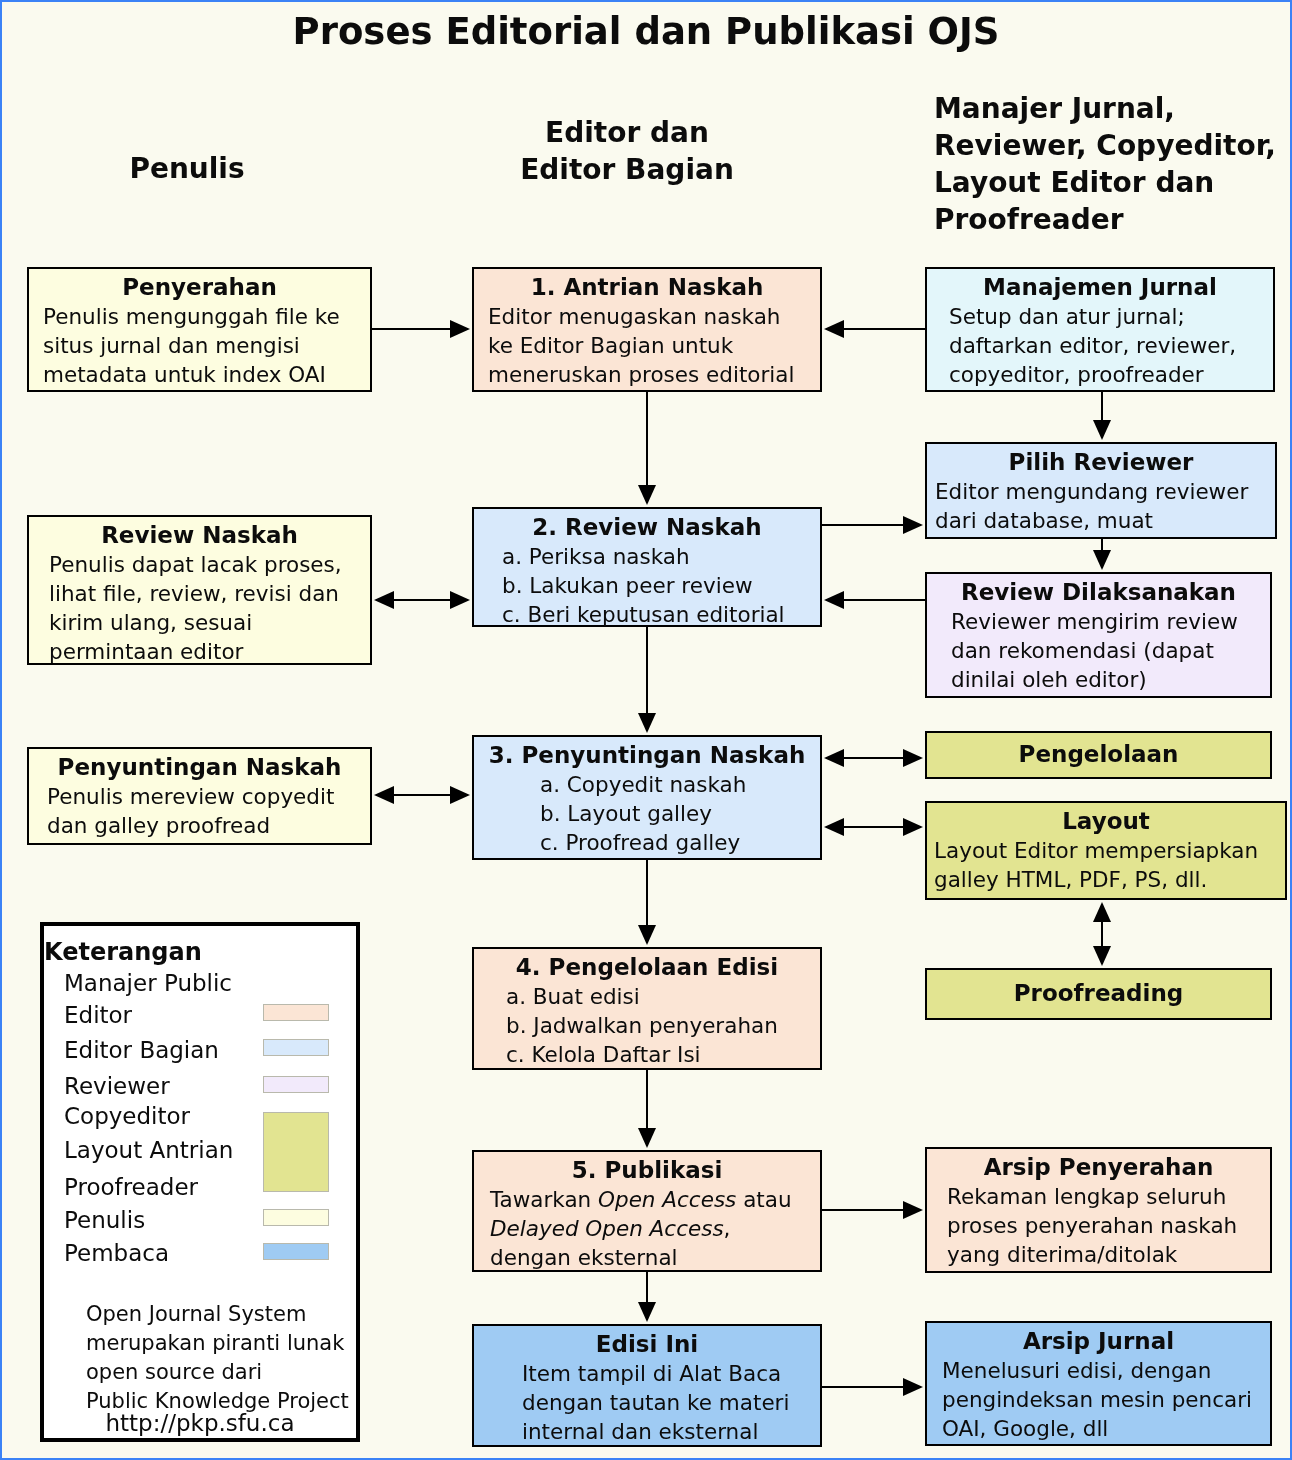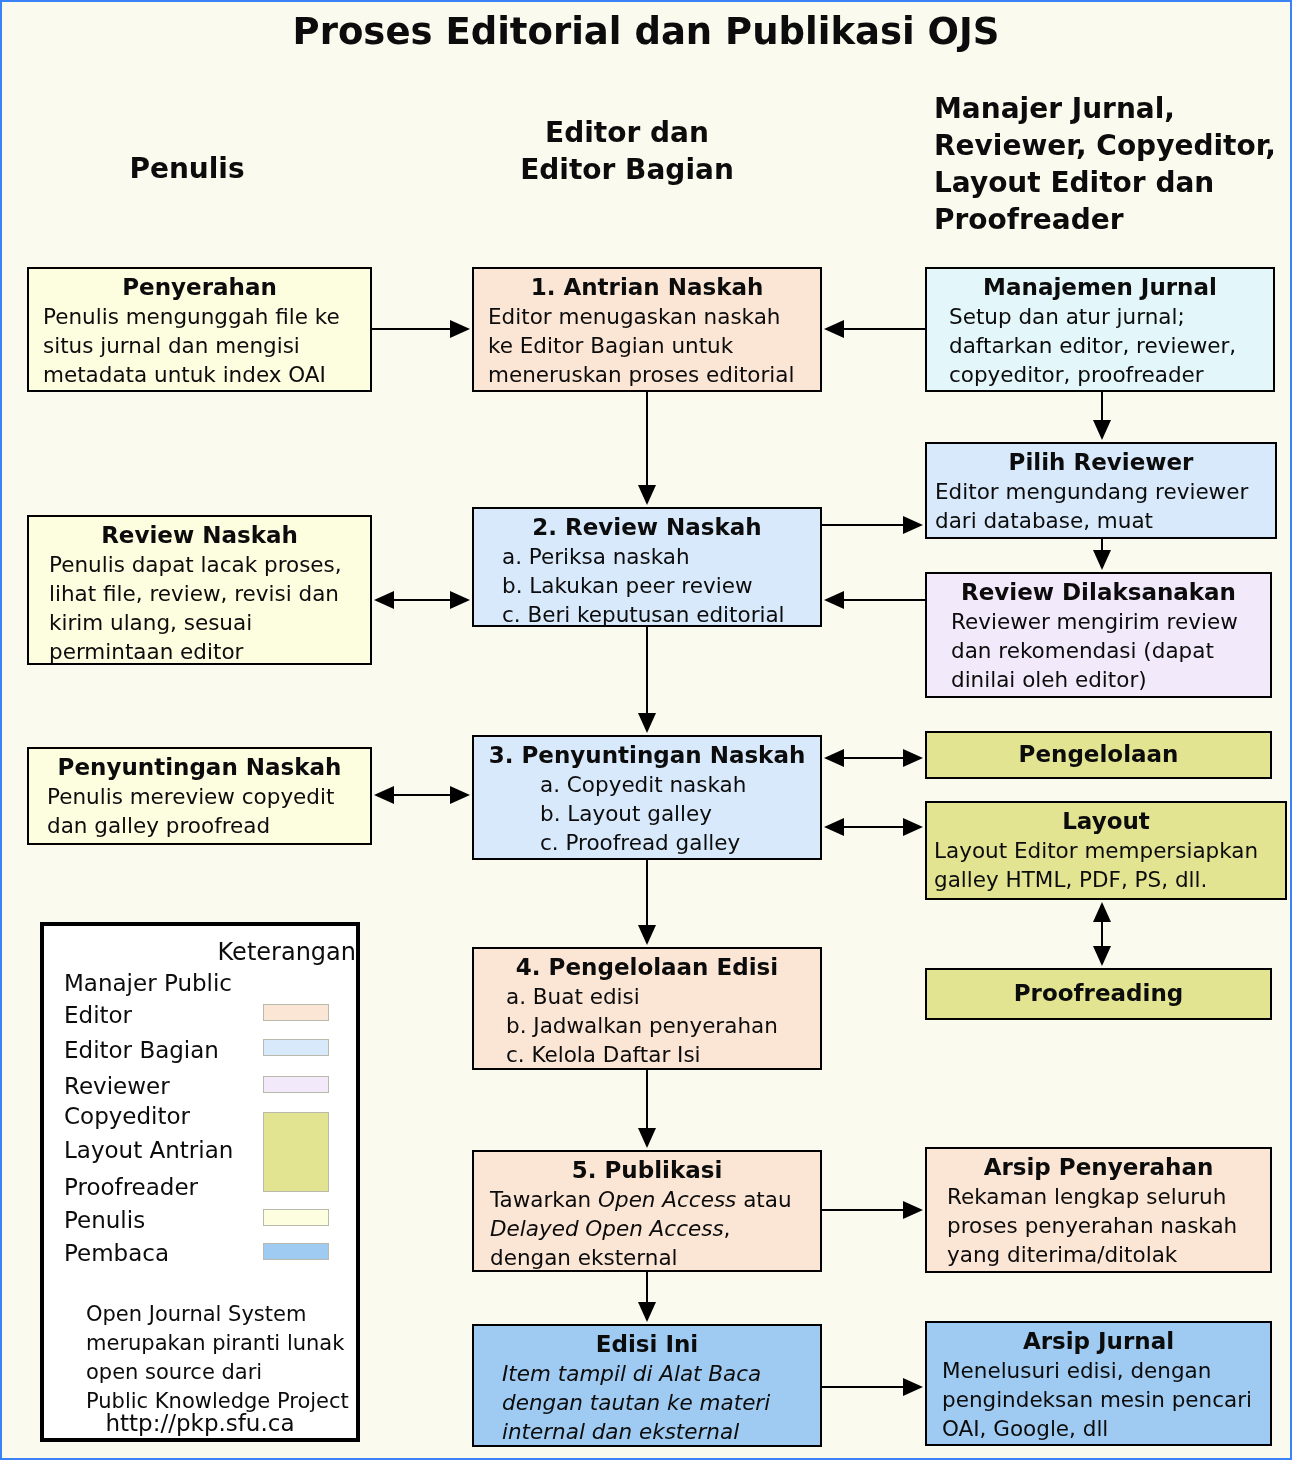--- a/index.html
+++ b/index.html
@@ -13,21 +13,21 @@
     font-size:37px;font-weight:bold;letter-spacing:0px;
   }
   .col-head{position:absolute;font-weight:bold;font-size:28px;line-height:37px;}
   .ctr{text-align:center;}
   .box{position:absolute;border:2px solid #000;box-sizing:border-box;background:#fff;}
   .box .t{font-weight:bold;font-size:23px;line-height:29px;text-align:center;padding-top:4px;white-space:nowrap;}
   .box .b{font-size:21.5px;line-height:29px;padding-left:14px;padding-right:4px;white-space:nowrap;}
   .arrows{position:absolute;left:0;top:0;pointer-events:none;}
   .arrows line{stroke:#000;stroke-width:2;}
   .legend{position:absolute;border:4px solid #000;background:#fff;box-sizing:border-box;}
-  .lg-title{position:absolute;left:0;right:0;top:12px;text-align:right;font-weight:normal;font-size:24px;}
+  .lg-title{position:absolute;left:0;right:0;top:12px;text-align:left;font-weight:bold;font-size:24px;}
   .lg-label{position:absolute;left:20px;font-size:23px;white-space:nowrap;}
   .lg-swatch{position:absolute;left:219px;width:66px;height:17px;border:1px solid #b9b9ac;box-sizing:border-box;}
   .lg-note{position:absolute;left:42px;font-size:21px;line-height:29px;}
   .lg-url{position:absolute;left:0;right:0;text-align:center;font-size:23px;}
 </style>
 </head>
 <body>
 
 <div id="canvas" style="background-color: rgb(250, 250, 239);">
 
@@ -99,21 +99,21 @@
       <div><span>dengan eksternal</span></div>
     </div>
   </div>
   <div class="box" style="left: 923px; top: 1145px; width: 347px; height: 126px; background-color: rgb(251, 229, 213);">
     <div class="t">Arsip Penyerahan</div>
     <div class="b" style="padding-left:20px;">Rekaman lengkap seluruh<br>proses penyerahan naskah<br>yang diterima/ditolak</div>
   </div>
 
   <div class="box" style="left: 470px; top: 1322px; width: 350px; height: 123px; background-color: rgb(159, 203, 243);">
     <div class="t">Edisi Ini</div>
-    <div class="b" style="padding-left:28px;font-style:italic;">Item tampil di Alat Baca<br>dengan tautan ke materi<br>internal dan eksternal</div>
+    <div class="b" style="padding-left:48px;">Item tampil di Alat Baca<br>dengan tautan ke materi<br>internal dan eksternal</div>
   </div>
   <div class="box" style="left: 923px; top: 1319px; width: 347px; height: 125px; background-color: rgb(159, 203, 243);">
     <div class="t">Arsip Jurnal</div>
     <div class="b" style="padding-left:15px;">Menelusuri edisi, dengan<br>pengindeksan mesin pencari<br>OAI, Google, dll</div>
   </div>
 
   <div class="legend" style="left: 38px; top: 920px; width: 320px; height: 520px; background-color: rgb(255, 255, 255);">
     <div class="lg-title">Keterangan</div>
     <div class="lg-label" style="top:44px;">Manajer Public</div>
     <div class="lg-label" style="top:76px;">Editor</div>

